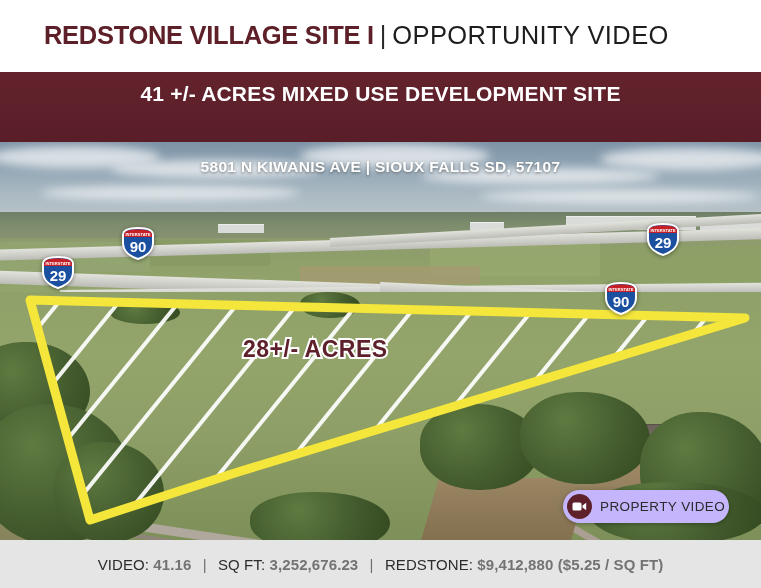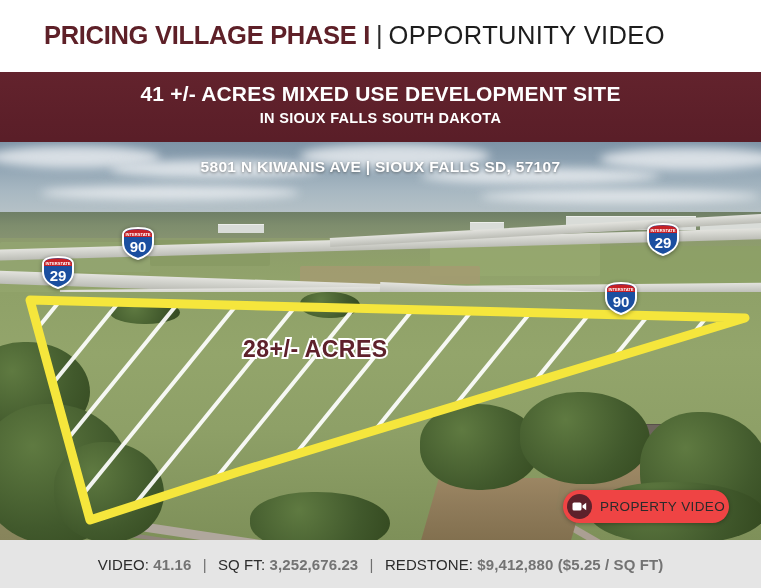--- a/index.html
+++ b/index.html
@@ -218,21 +218,21 @@
     filter: drop-shadow(0 1px 2px rgba(0,0,0,0.4));
   }
 
   
   .video-btn {
     position: absolute;
     left: 563px;
     top: 490px;
     width: 166px;
     height: 33px;
-    background: #ef4444;
+    background: #c4b5fd;
     border-radius: 17px;
     display: flex;
     align-items: center;
     box-shadow: 0 1px 4px rgba(0,0,0,0.30);
   }
   .video-icon {
     width: 25px;
     height: 25px;
     margin-left: 4px;
     border-radius: 50%;
@@ -282,27 +282,26 @@
     padding: 0 7px;
   }
 </style>
 </head>
 <body>
 
 <div class="flyer">
 
   <div class="header">
     <div class="header-title">
-      <span class="ht-brand">PRICING VILLAGE PHASE I</span><span class="ht-pipe">|</span><span class="ht-sub">OPPORTUNITY VIDEO</span>
+      <span class="ht-brand">REDSTONE VILLAGE SITE I</span><span class="ht-pipe">|</span><span class="ht-sub">OPPORTUNITY VIDEO</span>
     </div>
   </div>
 
   <div class="banner">
     <div class="banner-line1">41 +/- ACRES MIXED USE DEVELOPMENT SITE</div>
-    <div class="banner-line2">IN SIOUX FALLS SOUTH DAKOTA</div>
     <div class="banner-rule"></div>
   </div>
 
   <div class="photo">
 
     <div class="sky"></div>
     <div class="cloud" style="left:-10px; top:4px;  width:170px; height:22px;"></div>
     <div class="cloud" style="left:110px; top:18px; width:210px; height:18px;"></div>
     <div class="cloud" style="left:300px; top:2px;  width:190px; height:24px;"></div>
     <div class="cloud" style="left:420px; top:26px; width:240px; height:16px;"></div>

